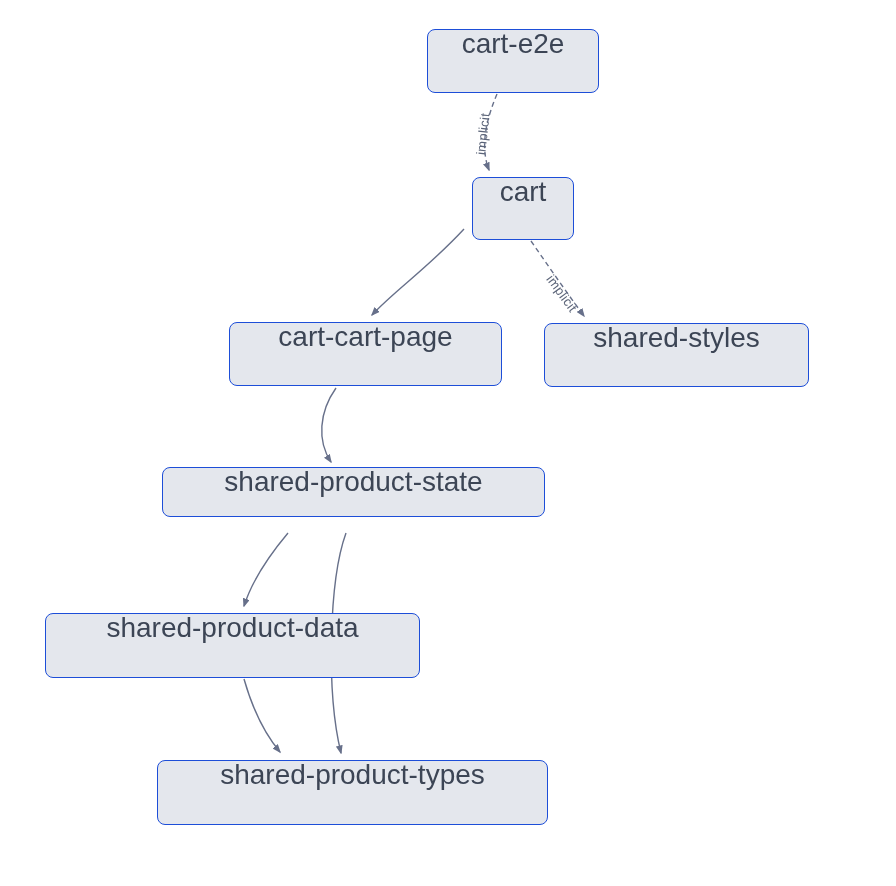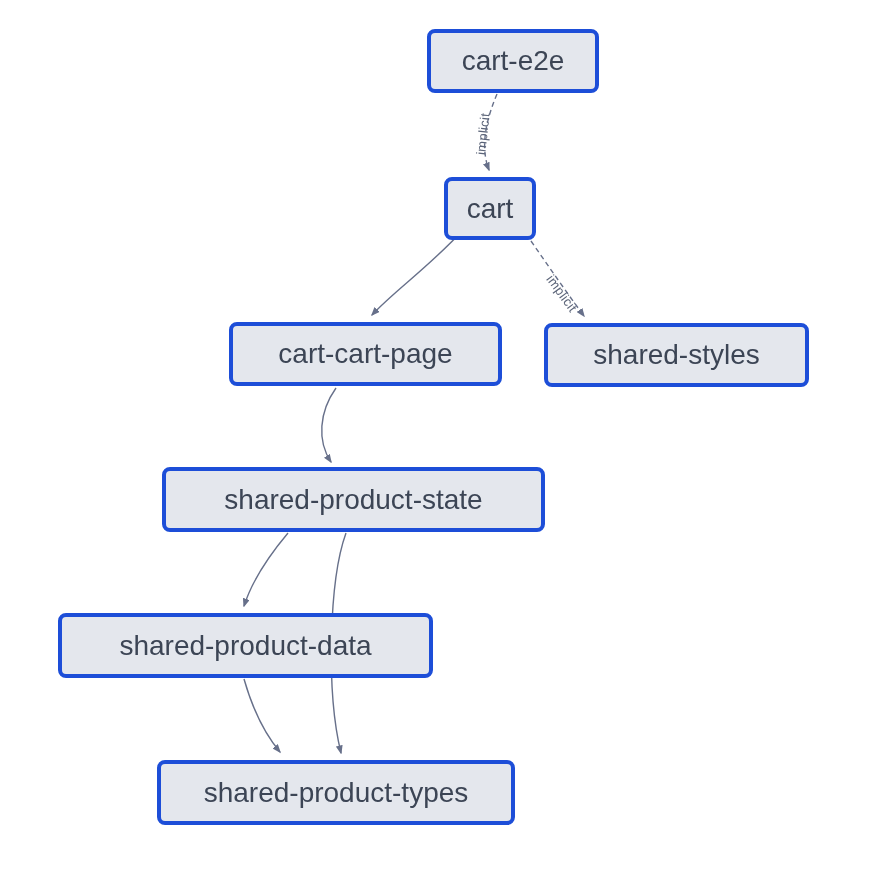--- a/index.html
+++ b/index.html
@@ -32,24 +32,23 @@
     fill: #5b6478;
     font-family: "Liberation Sans", sans-serif;
     font-size: 13px;
     text-anchor: middle;
     dominant-baseline: middle;
     letter-spacing: 0.3px;
   }
   .node {
     position: absolute;
     display: flex;
-    align-items: center;
     justify-content: center;
     background: #e4e7ed;
-    border: 4px solid #1d4ed8;
+    border: 1px solid #1d4ed8;
     border-radius: 8px;
     box-sizing: border-box;
     color: #3c4555;
     font-size: 28px;
     line-height: 1;
     white-space: nowrap;
     cursor: pointer;
   }
 </style>
 </head>
@@ -80,37 +79,37 @@
 
     <text class="edge-label" x="484" y="134" transform="rotate(-84 484 134)">implicit</text>
 
     <text class="edge-label" x="561" y="294" transform="rotate(54 561 294)">implicit</text>
   </svg>
 
   <div class="node" style="left:427px; top:29px;  width:172px; height:64px">
     <span>cart-e2e</span>
   </div>
 
-  <div class="node" style="left:444px; top:177px; width:92px;  height:63px">
+  <div class="node" style="left:472px; top:177px; width:102px;  height:63px">
     <span>cart</span>
   </div>
 
   <div class="node" style="left:229px; top:322px; width:273px; height:64px">
     <span>cart-cart-page</span>
   </div>
 
   <div class="node" style="left:544px; top:323px; width:265px; height:64px">
     <span>shared-styles</span>
   </div>
 
-  <div class="node" style="left:162px; top:467px; width:383px; height:65px">
+  <div class="node" style="left:162px; top:467px; width:383px; height:50px">
     <span>shared-product-state</span>
   </div>
 
-  <div class="node" style="left:58px;  top:613px; width:375px; height:65px">
+  <div class="node" style="left:45px;  top:613px; width:375px; height:65px">
     <span>shared-product-data</span>
   </div>
 
-  <div class="node" style="left:157px; top:760px; width:358px; height:65px">
+  <div class="node" style="left:157px; top:760px; width:391px; height:65px">
     <span>shared-product-types</span>
   </div>
 
 </div>
 
 </body></html>

